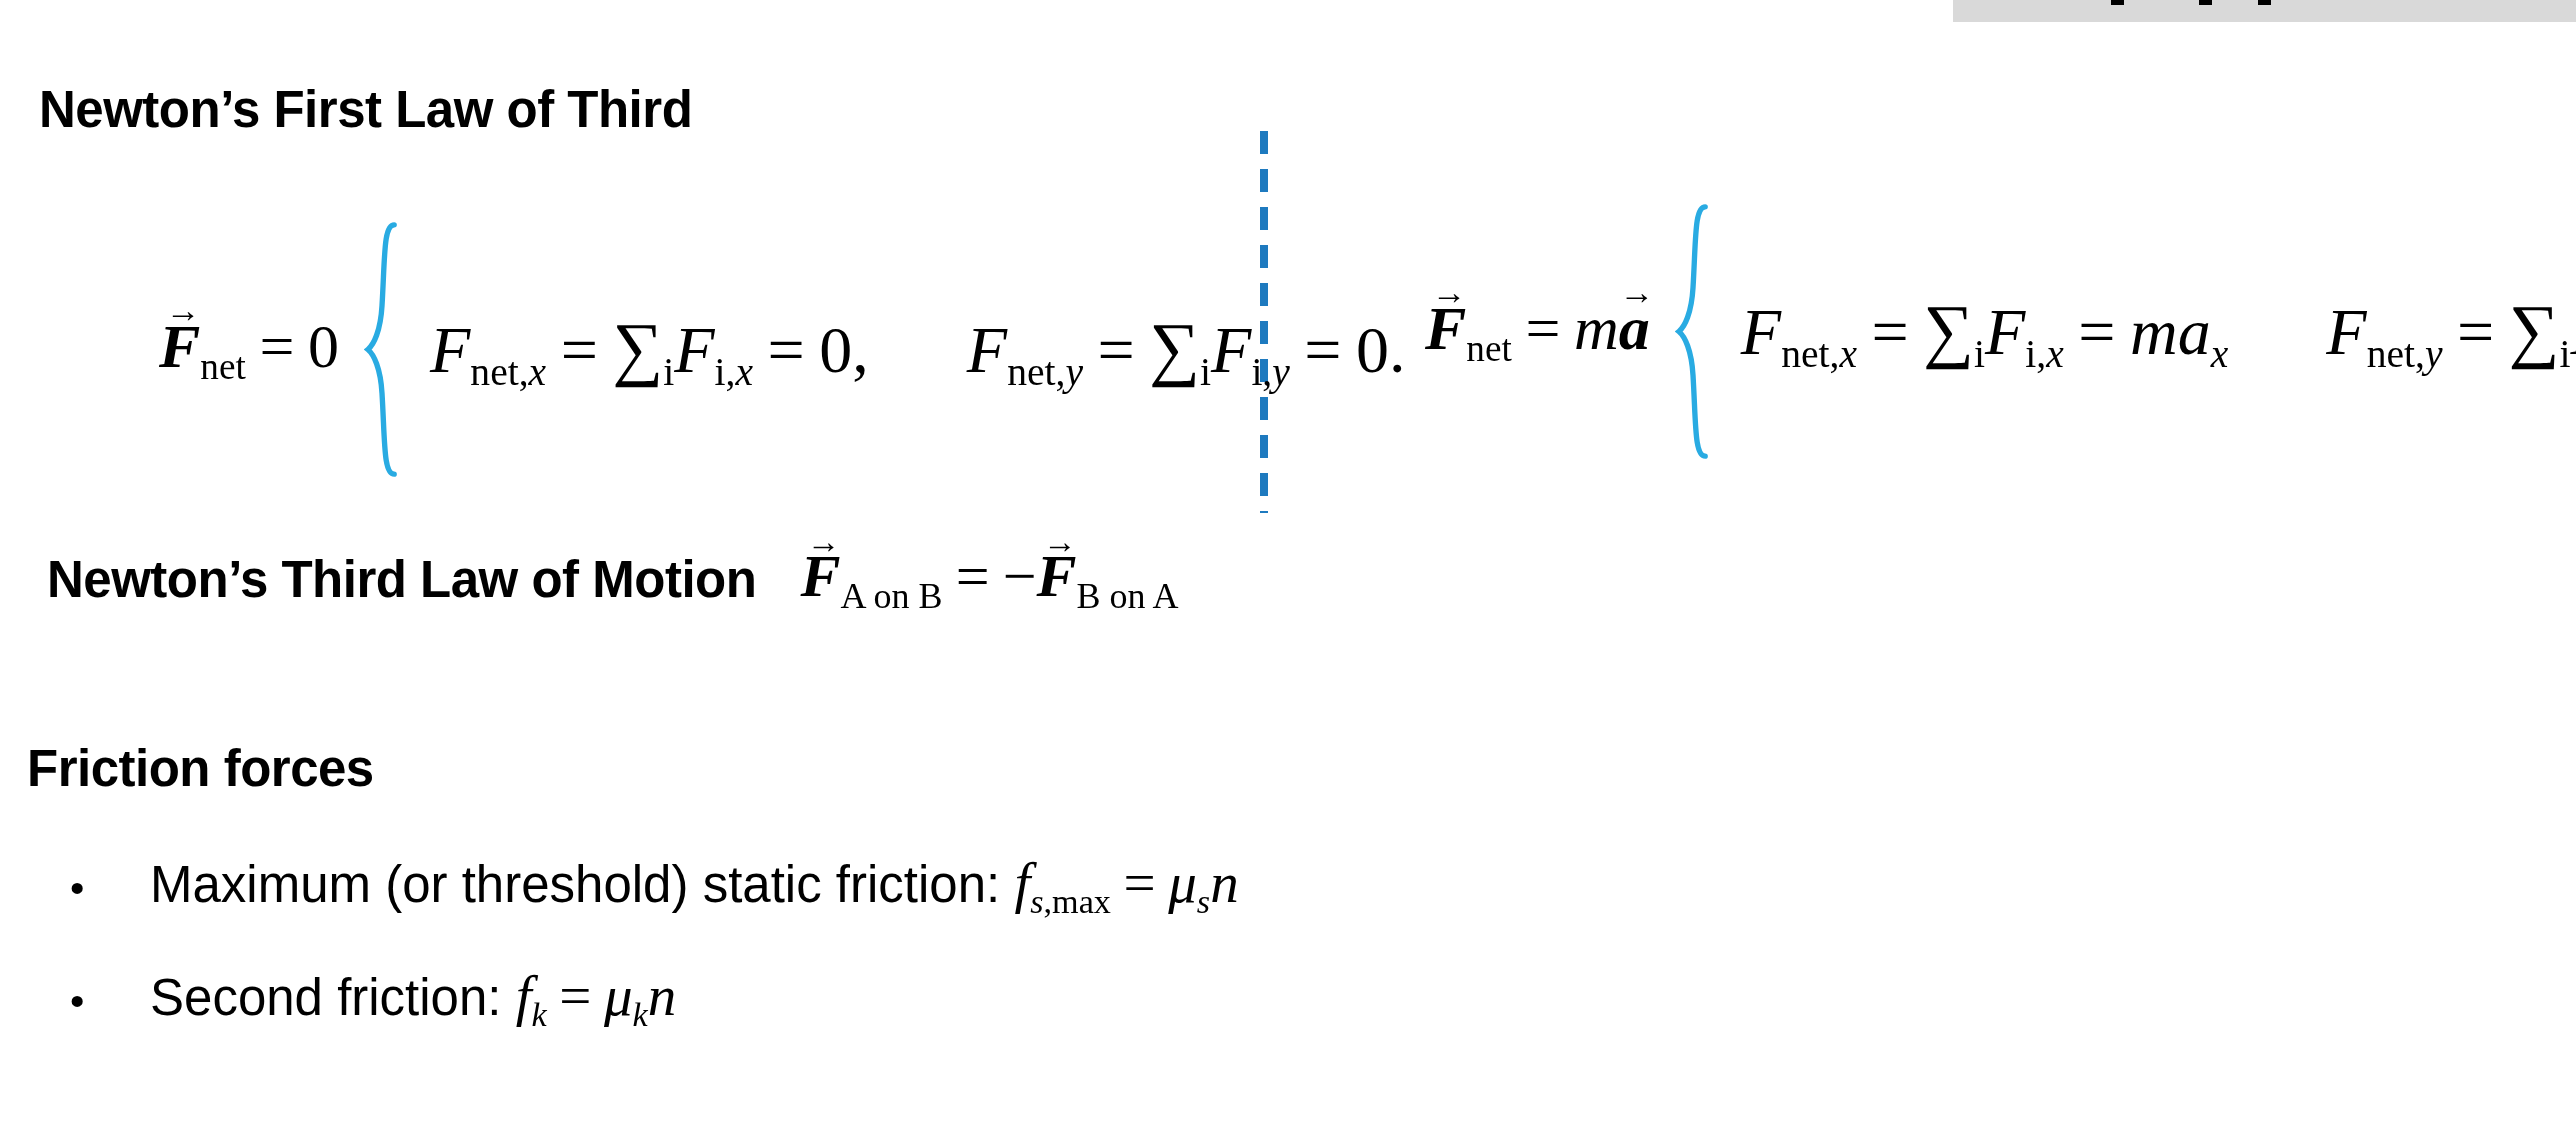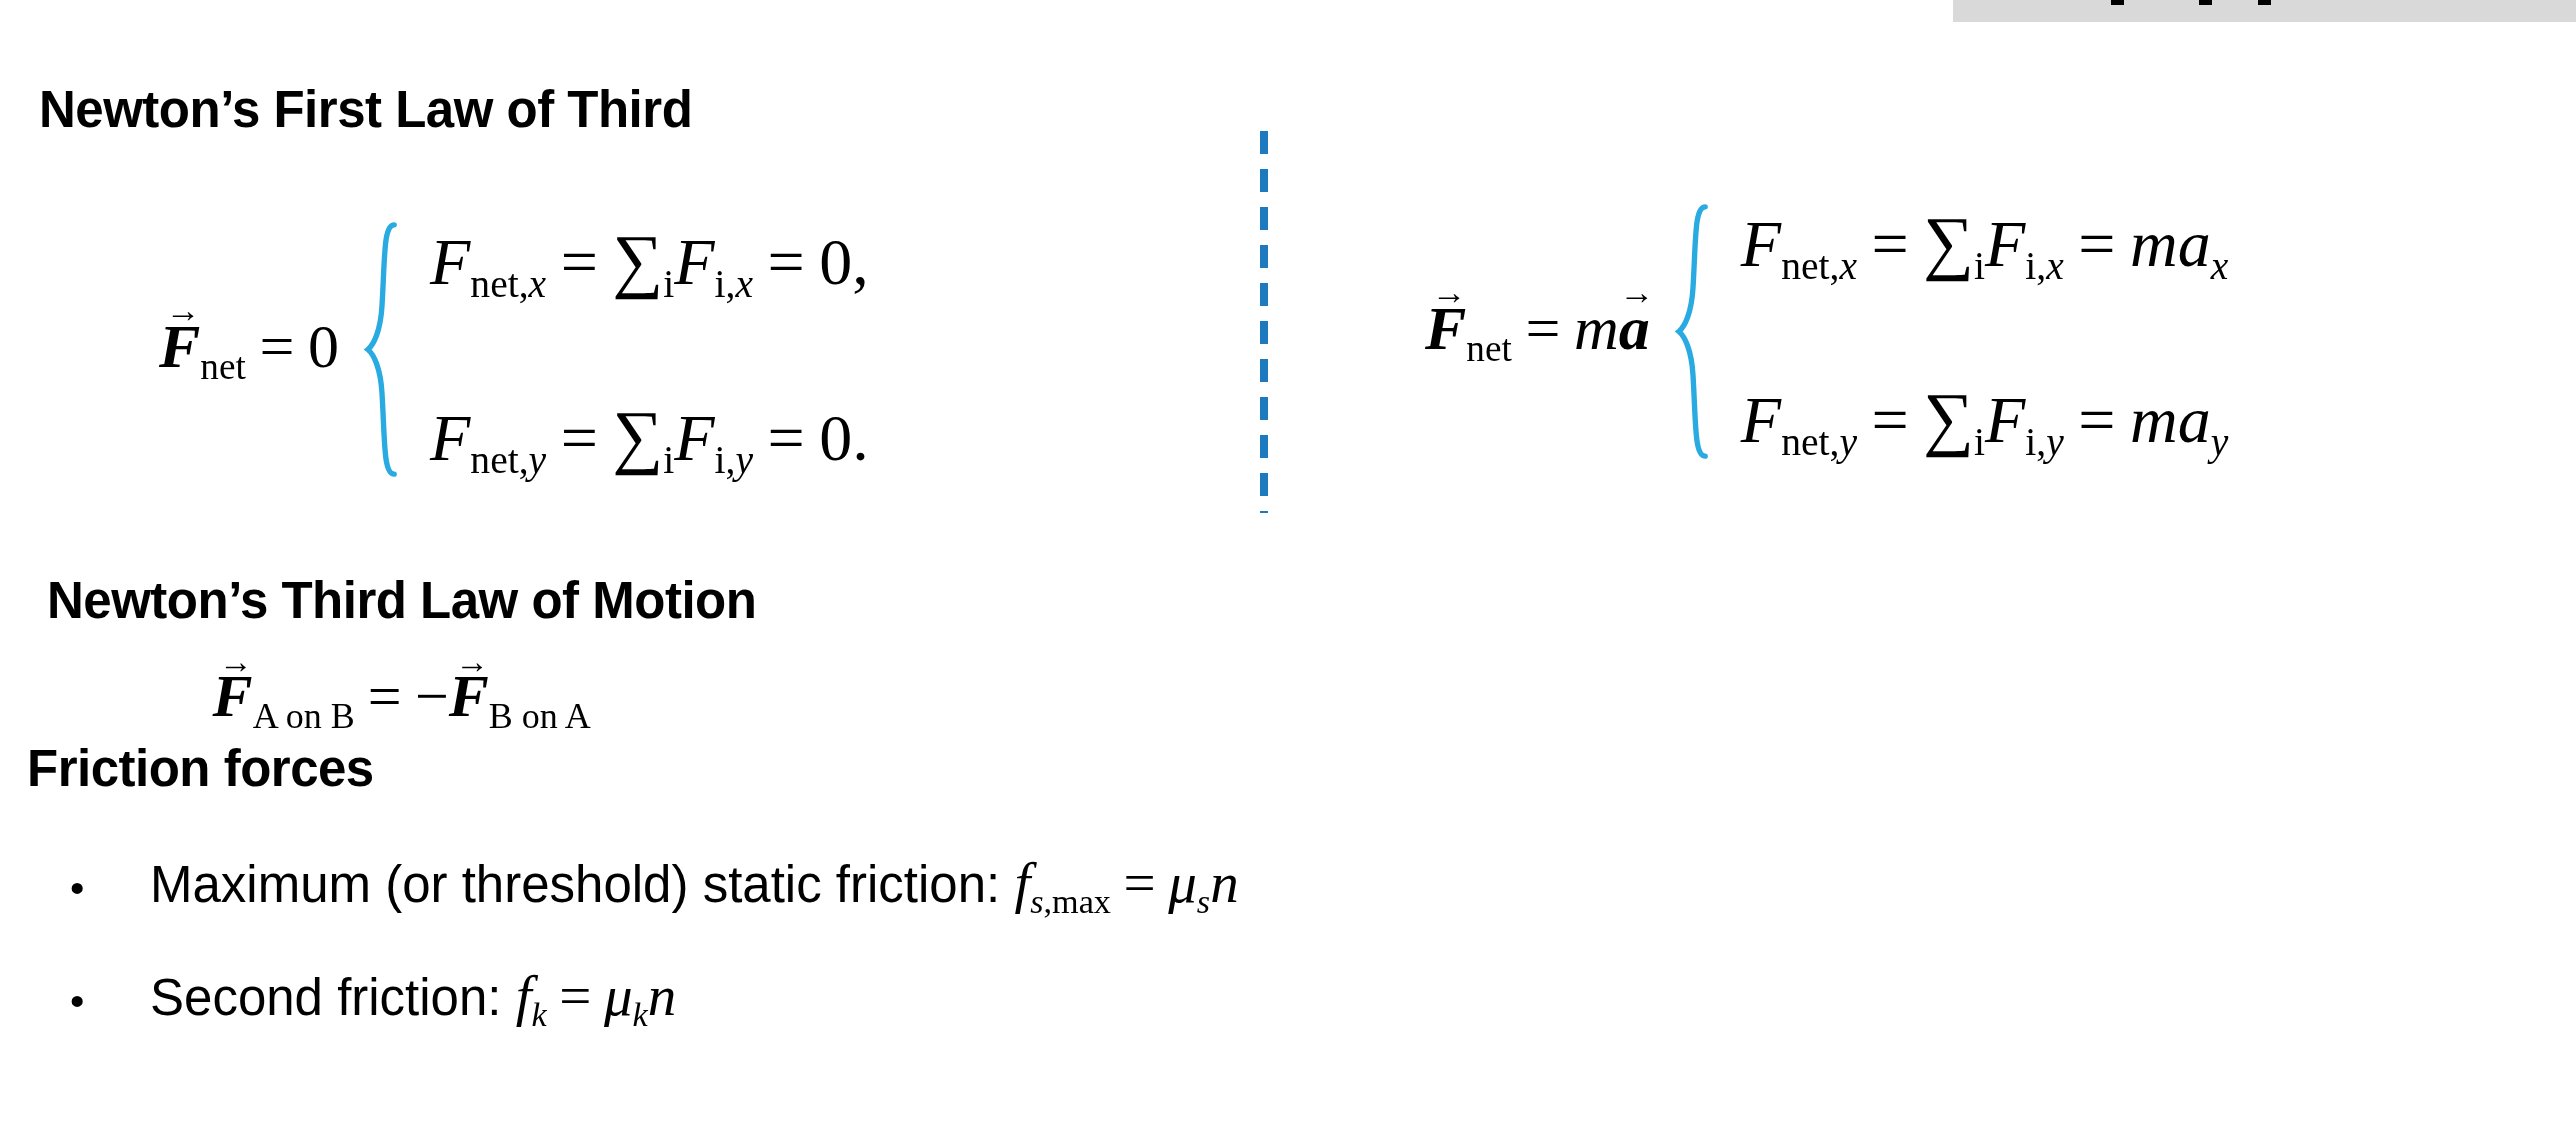--- a/index.html
+++ b/index.html
@@ -55,27 +55,27 @@
   .m-vec .m-arr{
     position:absolute;left:58%;top:-0.5em;transform:translateX(-50%);
     font-size:0.56em;font-weight:700;line-height:1;
   }
 
   
   .eq-group{position:absolute;height:285px;display:flex;align-items:center;}
   .eq-group .lhs{font-size:62px;margin-right:25px;}
   .eq-group .brace{flex:0 0 auto;margin-right:29px;}
   .brace path{fill:none;stroke:var(--brace,#29abe2);stroke-width:5.5;stroke-linecap:round;}
-  .cases{display:flex;flex-direction:column;gap:98px;}
+  .cases{display:flex;flex-direction:row;gap:98px;}
   .case-line{font-size:66px;line-height:78px;height:78px;}
   .eq-first{left:159px;top:207px;}
   .eq-second{left:1425px;top:189px;}
 
   
-  .third-row{position:absolute;left:47px;top:571px;display:flex;align-items:center;gap:32px;flex-direction:column;}
+  .third-row{position:absolute;left:47px;top:542px;display:flex;align-items:center;gap:44px;}
   .third-row .h-inline{
     position:static;font-family:"Liberation Sans",sans-serif;
     font-weight:700;font-size:51px;letter-spacing:-0.5px;white-space:nowrap;
   }
   .third-row .math{font-size:60px;}
 
   
   .bullet{position:absolute;left:70px;display:flex;align-items:baseline;}
   .bullet .dot{width:80px;font-size:41px;flex:0 0 auto;}
   .bullet .btext{font-size:51px;white-space:pre;}

